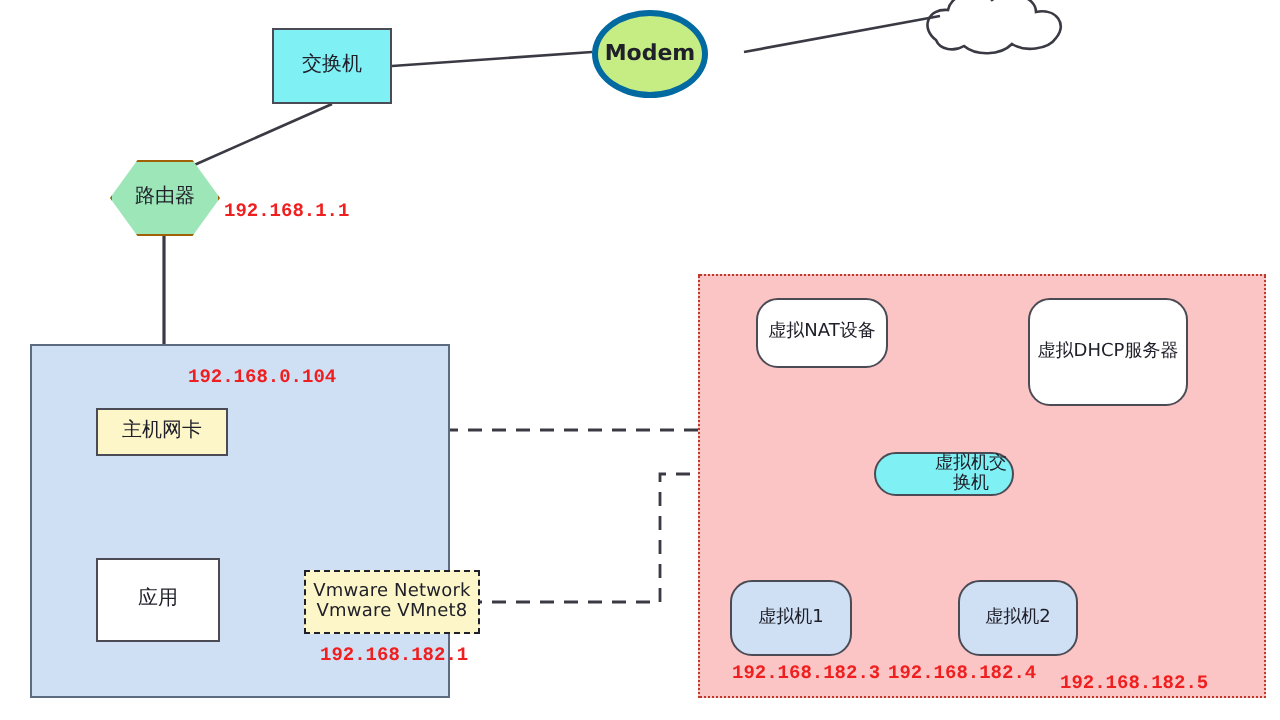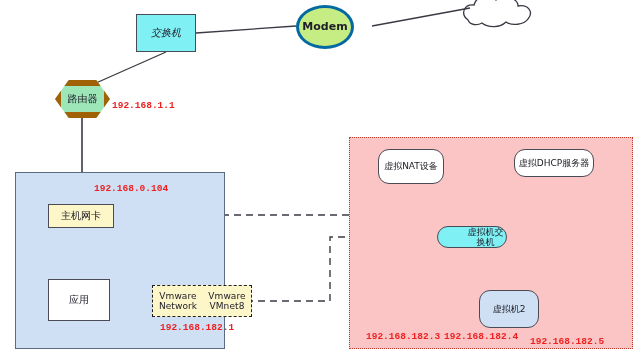--- a/index.html
+++ b/index.html
@@ -72,21 +72,21 @@
   .box-yellow {
     background: #fdf6c9;
     border: 1px solid #4b4b55;
   }
   .box-yellow-dashed {
     background: #fdf6c9;
     border: 1.4px dashed #20202a;
   }
   .hexagon {
     background: #9ce6b8;
-    border: 6px solid #a16207;
+    border: 1px solid #a16207;
     clip-path: polygon(25% 0%, 75% 0%, 100% 50%, 75% 100%, 25% 100%, 0% 50%);
   }
   .ellipse {
     background: #c6ec84;
     border: 3px solid #0369a1;
     border-radius: 50%;
   }
   .ip-label {
     position: absolute;
     color: #ef1f1f;
@@ -140,21 +140,21 @@
     <line x1="472" y1="248" x2="472" y2="268" stroke="#5d3a3a" stroke-width="1.5"></line>
     <line x1="395" y1="268" x2="556" y2="268" stroke="#5d3a3a" stroke-width="1.5"></line>
     <line x1="395" y1="268" x2="395" y2="290" stroke="#5d3a3a" stroke-width="1.5"></line>
     <line x1="472" y1="268" x2="472" y2="290" stroke="#5d3a3a" stroke-width="1.5"></line>
     <line x1="556" y1="268" x2="556" y2="290" stroke="#5d3a3a" stroke-width="1.5"></line>
   </svg>
 
   <div class="host-zone"></div>
   <div class="vm-zone"></div>
 
-  <div class="node box-cyan cn" style="left:136px; top:14px; width:60px; height:38px;font-style:italic;">
+  <div class="node box-cyan cn" style="left:136px; top:14px; width:60px; height:38px;">
     <span>交换机</span>
   </div>
 
   <div class="node ellipse modem-txt" style="left:296px; top:5px; width:58px; height:44px;">
     <span>Modem</span>
   </div>
 
   <div class="node hexagon cn" style="left:55px; top:80px; width:55px; height:38px;">
     <span>路由器</span>
   </div>
@@ -163,38 +163,41 @@
   <div class="ip-label" style="left:94px; top:183px;">192.168.0.104</div>
 
   <div class="node box-yellow cn" style="left:48px; top:204px; width:66px; height:24px;">
     <span>主机网卡</span>
   </div>
 
   <div class="node box-white cn" style="left:48px; top:279px; width:62px; height:42px;">
     <span>应用</span>
   </div>
 
-  <div class="node box-yellow-dashed en-sm" style="left:152px; top:285px; width:100px; height:32px; ">
+  <div class="node box-yellow-dashed en-sm" style="left:152px; top:285px; width:88px; height:32px; flex-direction:column;">
     <span>Vmware Network</span>
     <span>Vmware VMnet8</span>
   </div>
   <div class="ip-label" style="left:160px; top:322px;">192.168.182.1</div>
 
   <div class="node box-white cn-sm" style="left:378px; top:149px; width:66px; height:35px;">
     <span>虚拟NAT设备</span>
   </div>
 
-  <div class="node box-white cn-sm" style="left:514px; top:149px; width:80px; height:28px;justify-content:center;">
+  <div class="node box-white cn-sm" style="left:514px; top:149px; width:80px; height:54px;justify-content:center;">
     <span>虚拟DHCP服务器</span>
   </div>
 
   <div class="node box-cyan cn-sm" style="left:437px; top:226px; width:70px; height:22px;padding-left:27px;">
     <span>虚拟机交换机</span>
   </div>
 
+  <div class="node box-blue cn-sm" style="left:365px; top:290px; width:61px; height:38px;">
+    <span>虚拟机1</span>
+  </div>
   <div class="ip-label" style="left:366px; top:331px;">192.168.182.3</div>
 
   <div class="node box-blue cn-sm" style="left:443px; top:290px; width:60px; height:38px;margin-left:36px;">
     <span>虚拟机2</span>
   </div>
   <div class="ip-label" style="left:444px; top:331px;">192.168.182.4</div>
 
   <div class="ip-label" style="left:530px; top:336px;">192.168.182.5</div>
 
 </div>

